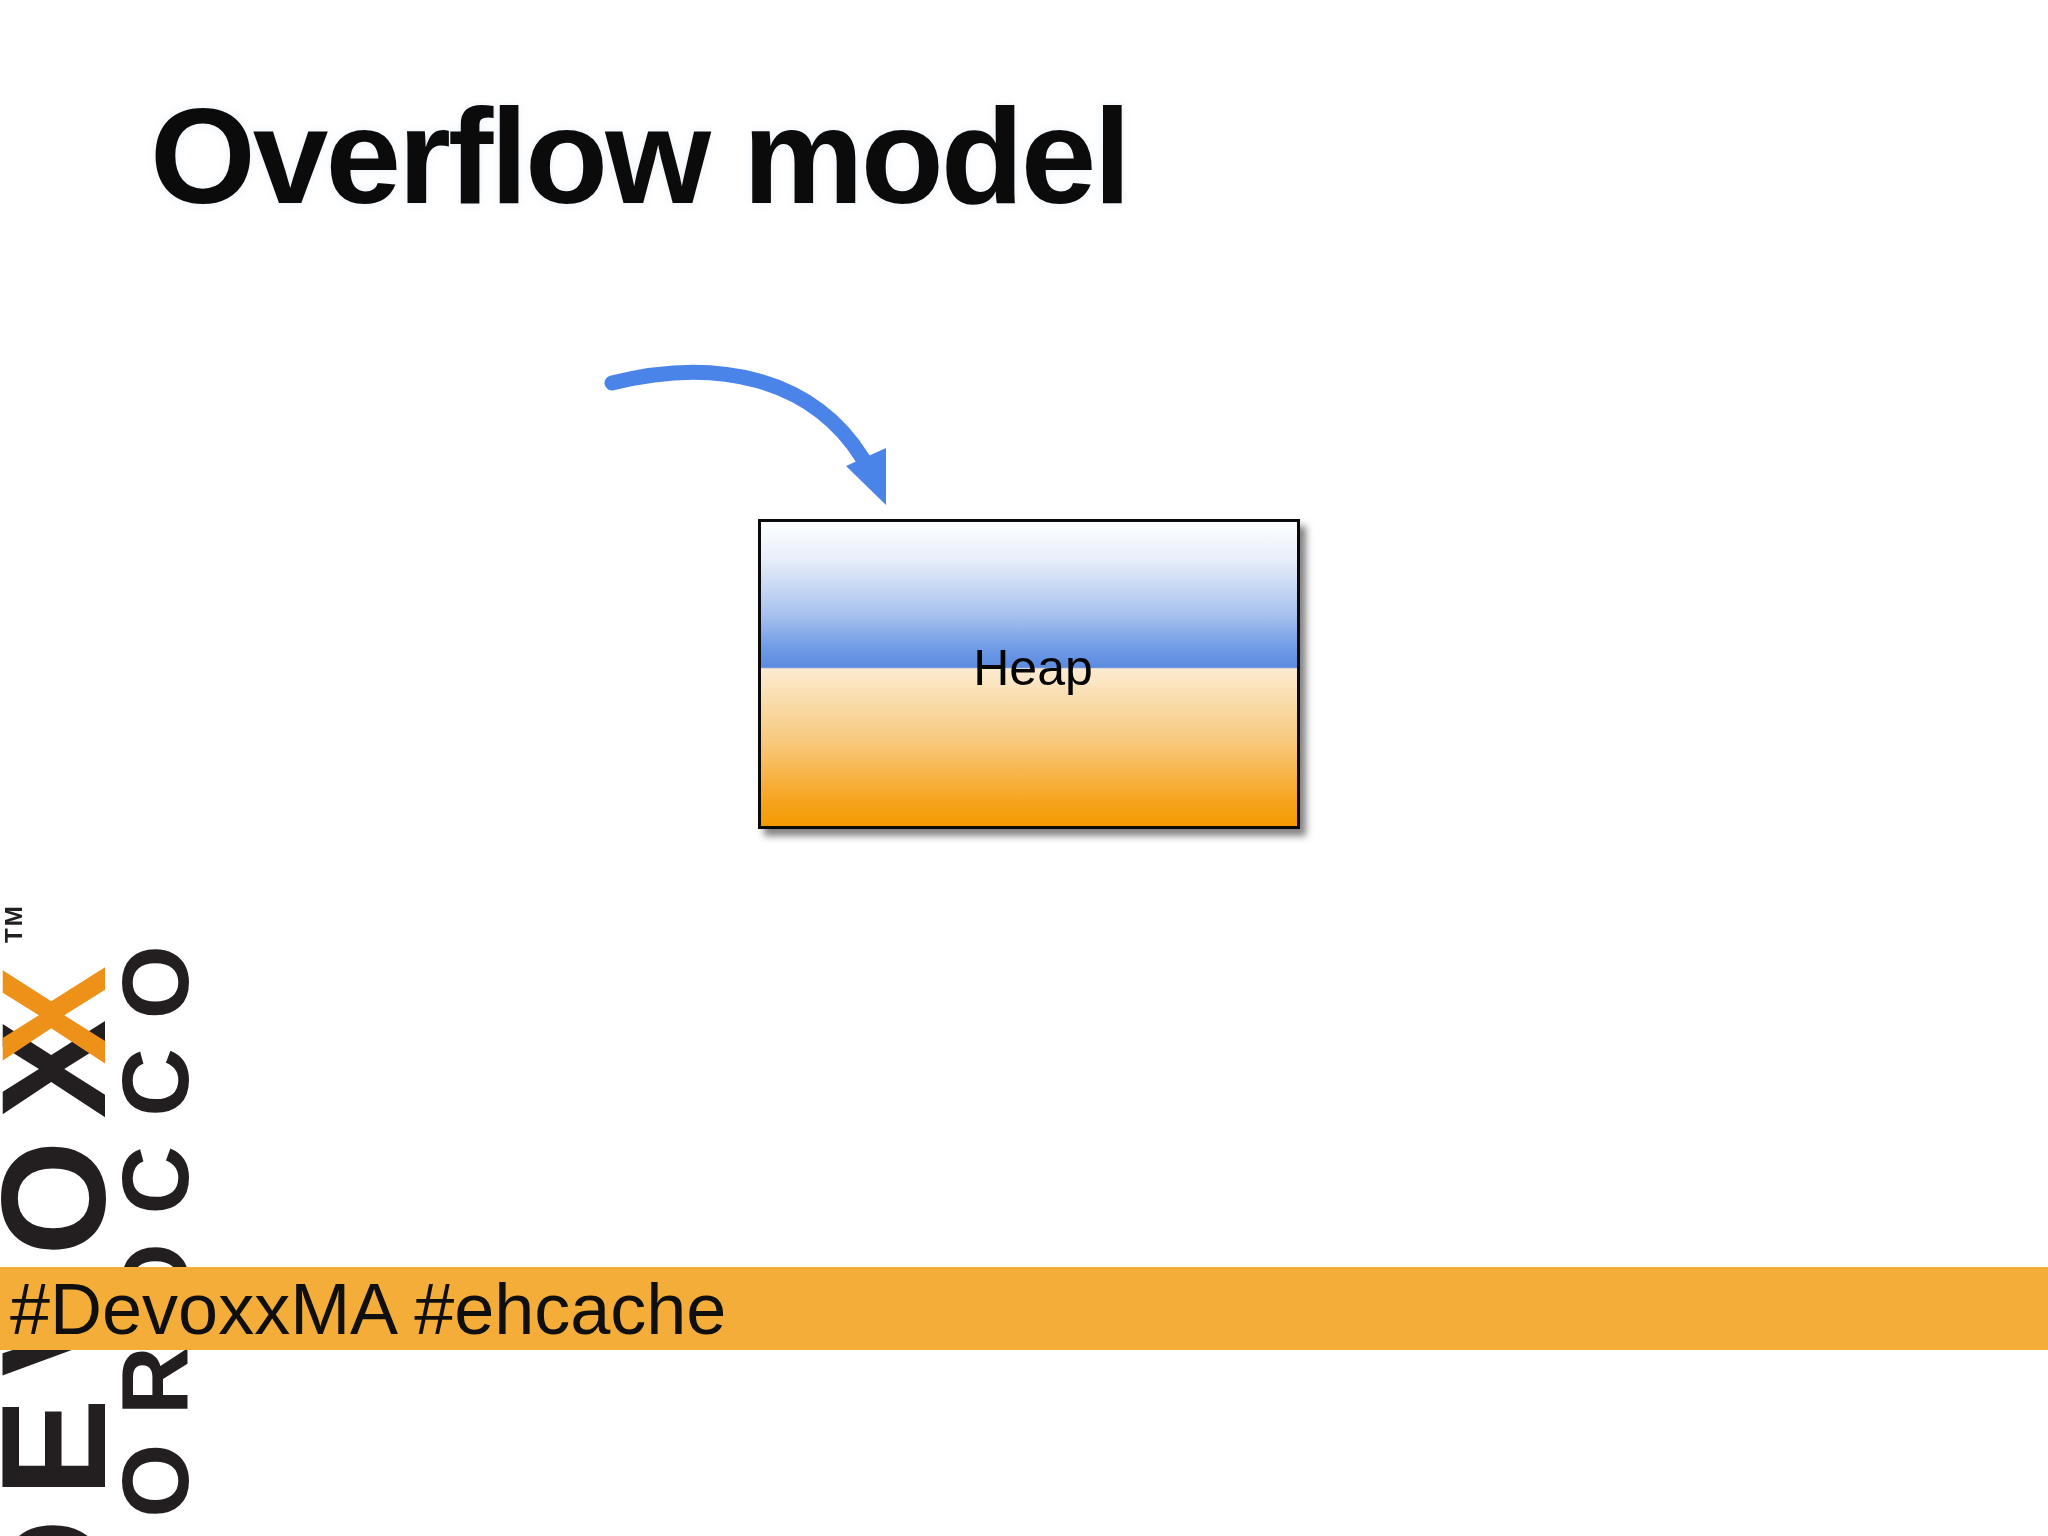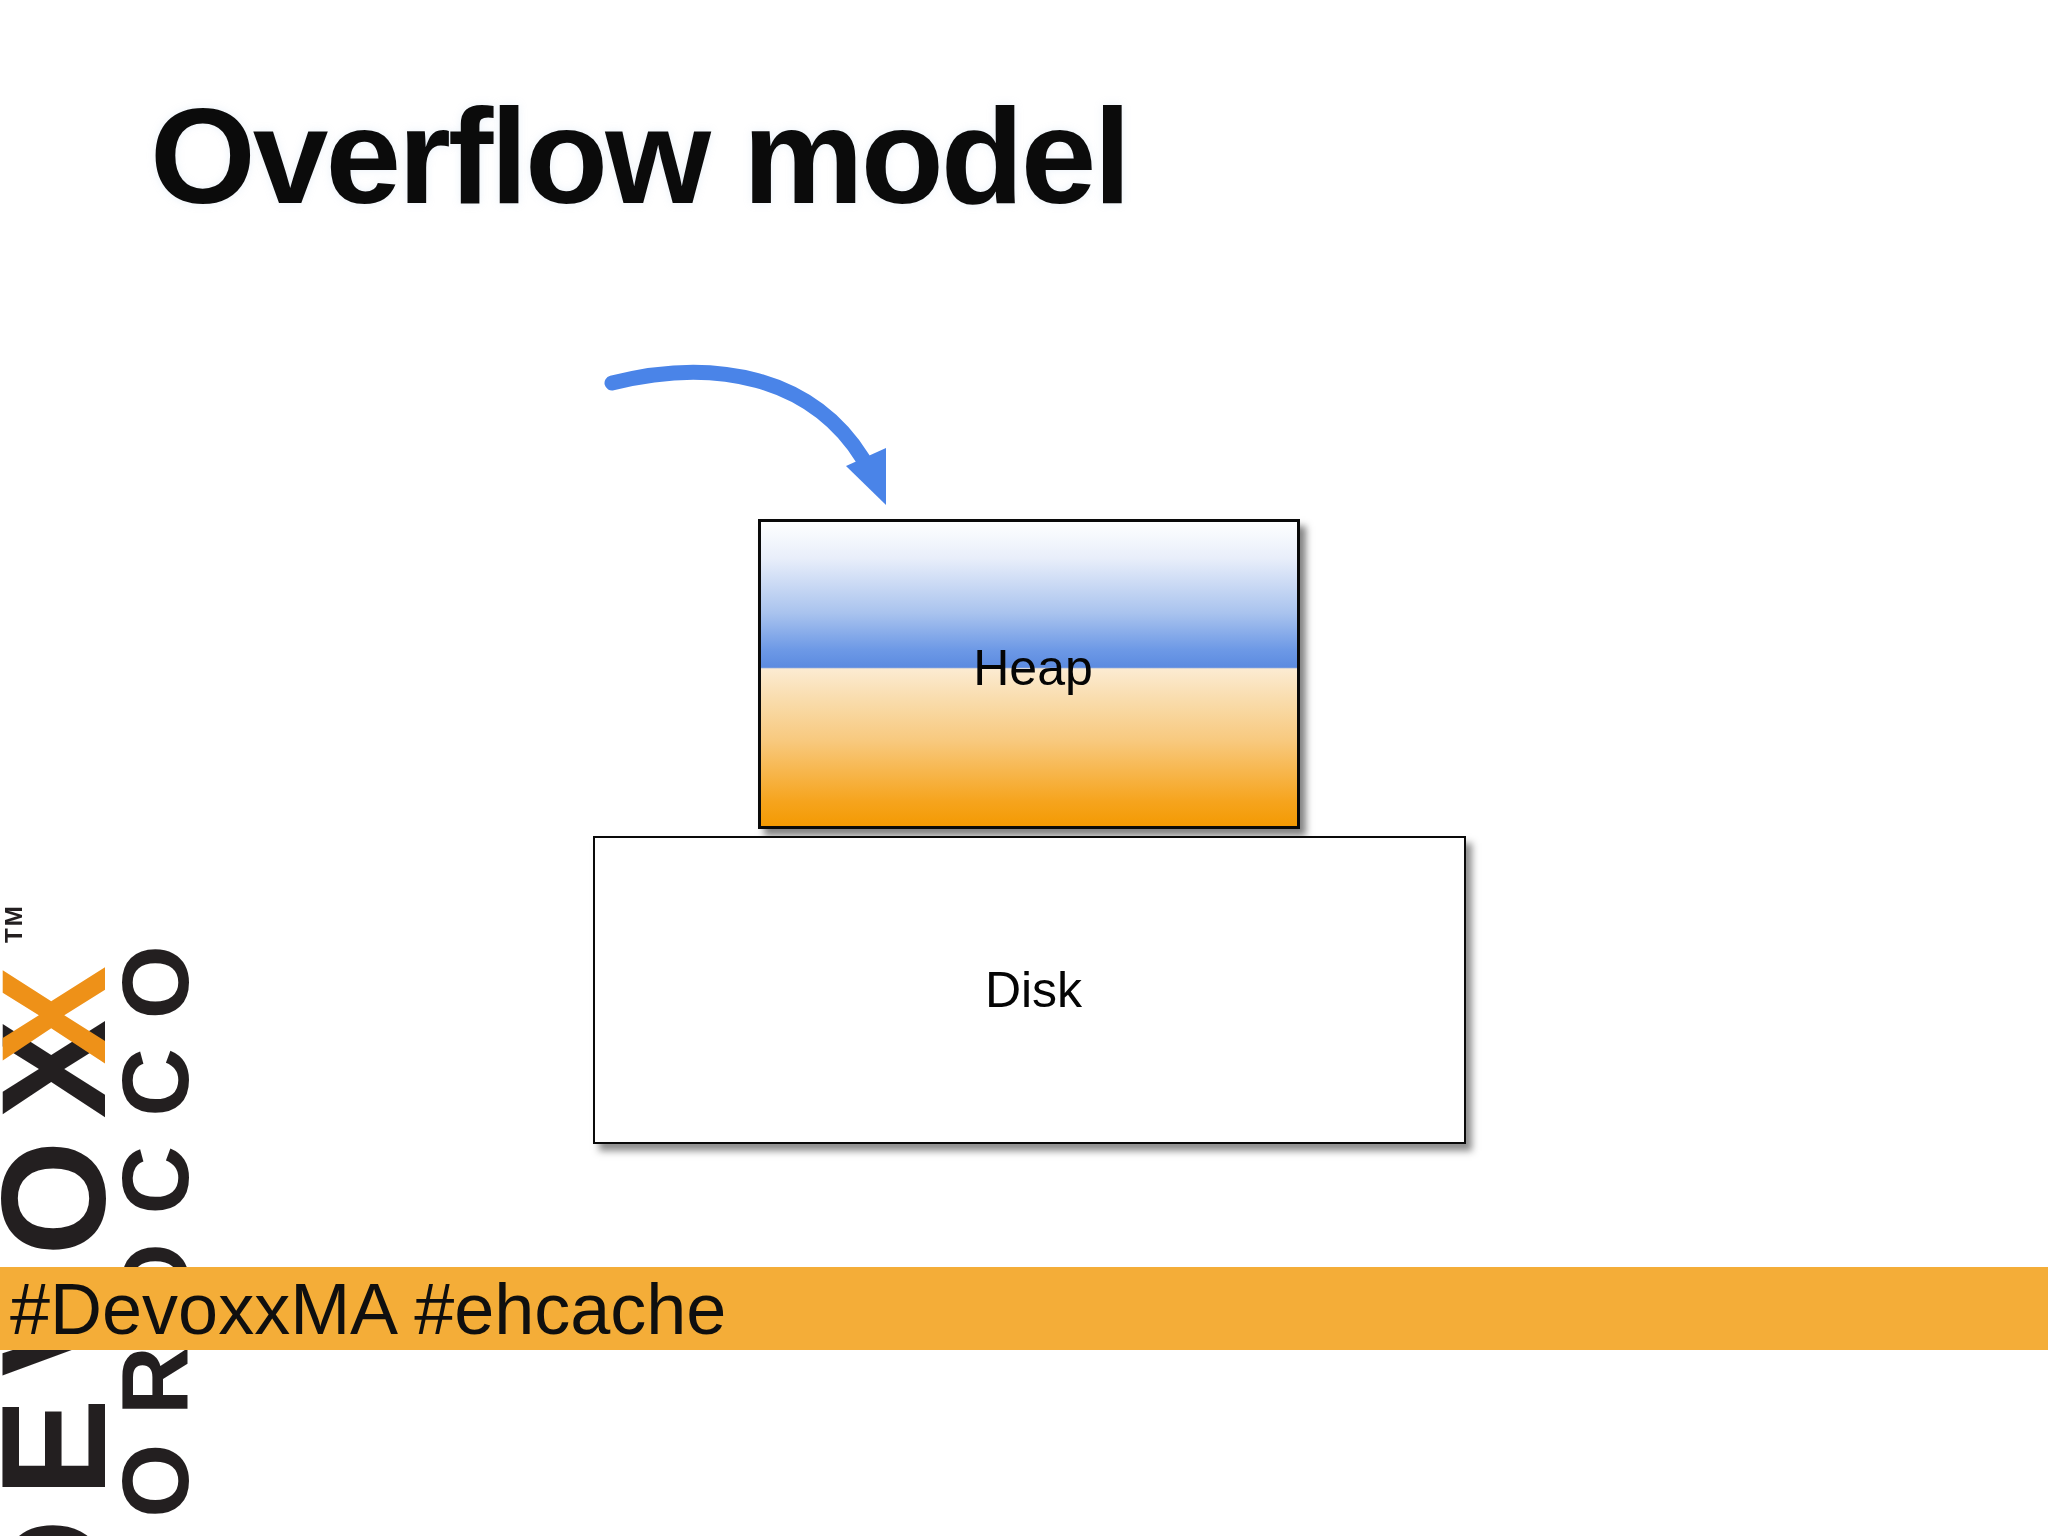--- a/index.html
+++ b/index.html
@@ -162,21 +162,18 @@
 
   <svg class="arrow-svg" viewBox="0 0 2048 1536" xmlns="http://www.w3.org/2000/svg">
     <path d="M 612 383 C 715 357 812 377 863 459" fill="none" stroke="#4a84e8" stroke-width="15" stroke-linecap="round"></path>
     <polygon points="886,505 846,466 886,448" fill="#4a84e8"></polygon>
   </svg>
 
   <div class="heap-box">
     <div class="box-label">Heap</div>
   </div>
 
-  <div class="disk-box">
-    <div class="box-label">Disk</div>
-  </div>
 
   <div class="footer">
     <div>#DevoxxMA #ehcache</div>
   </div>
 
 </div>
 
 </body></html>

